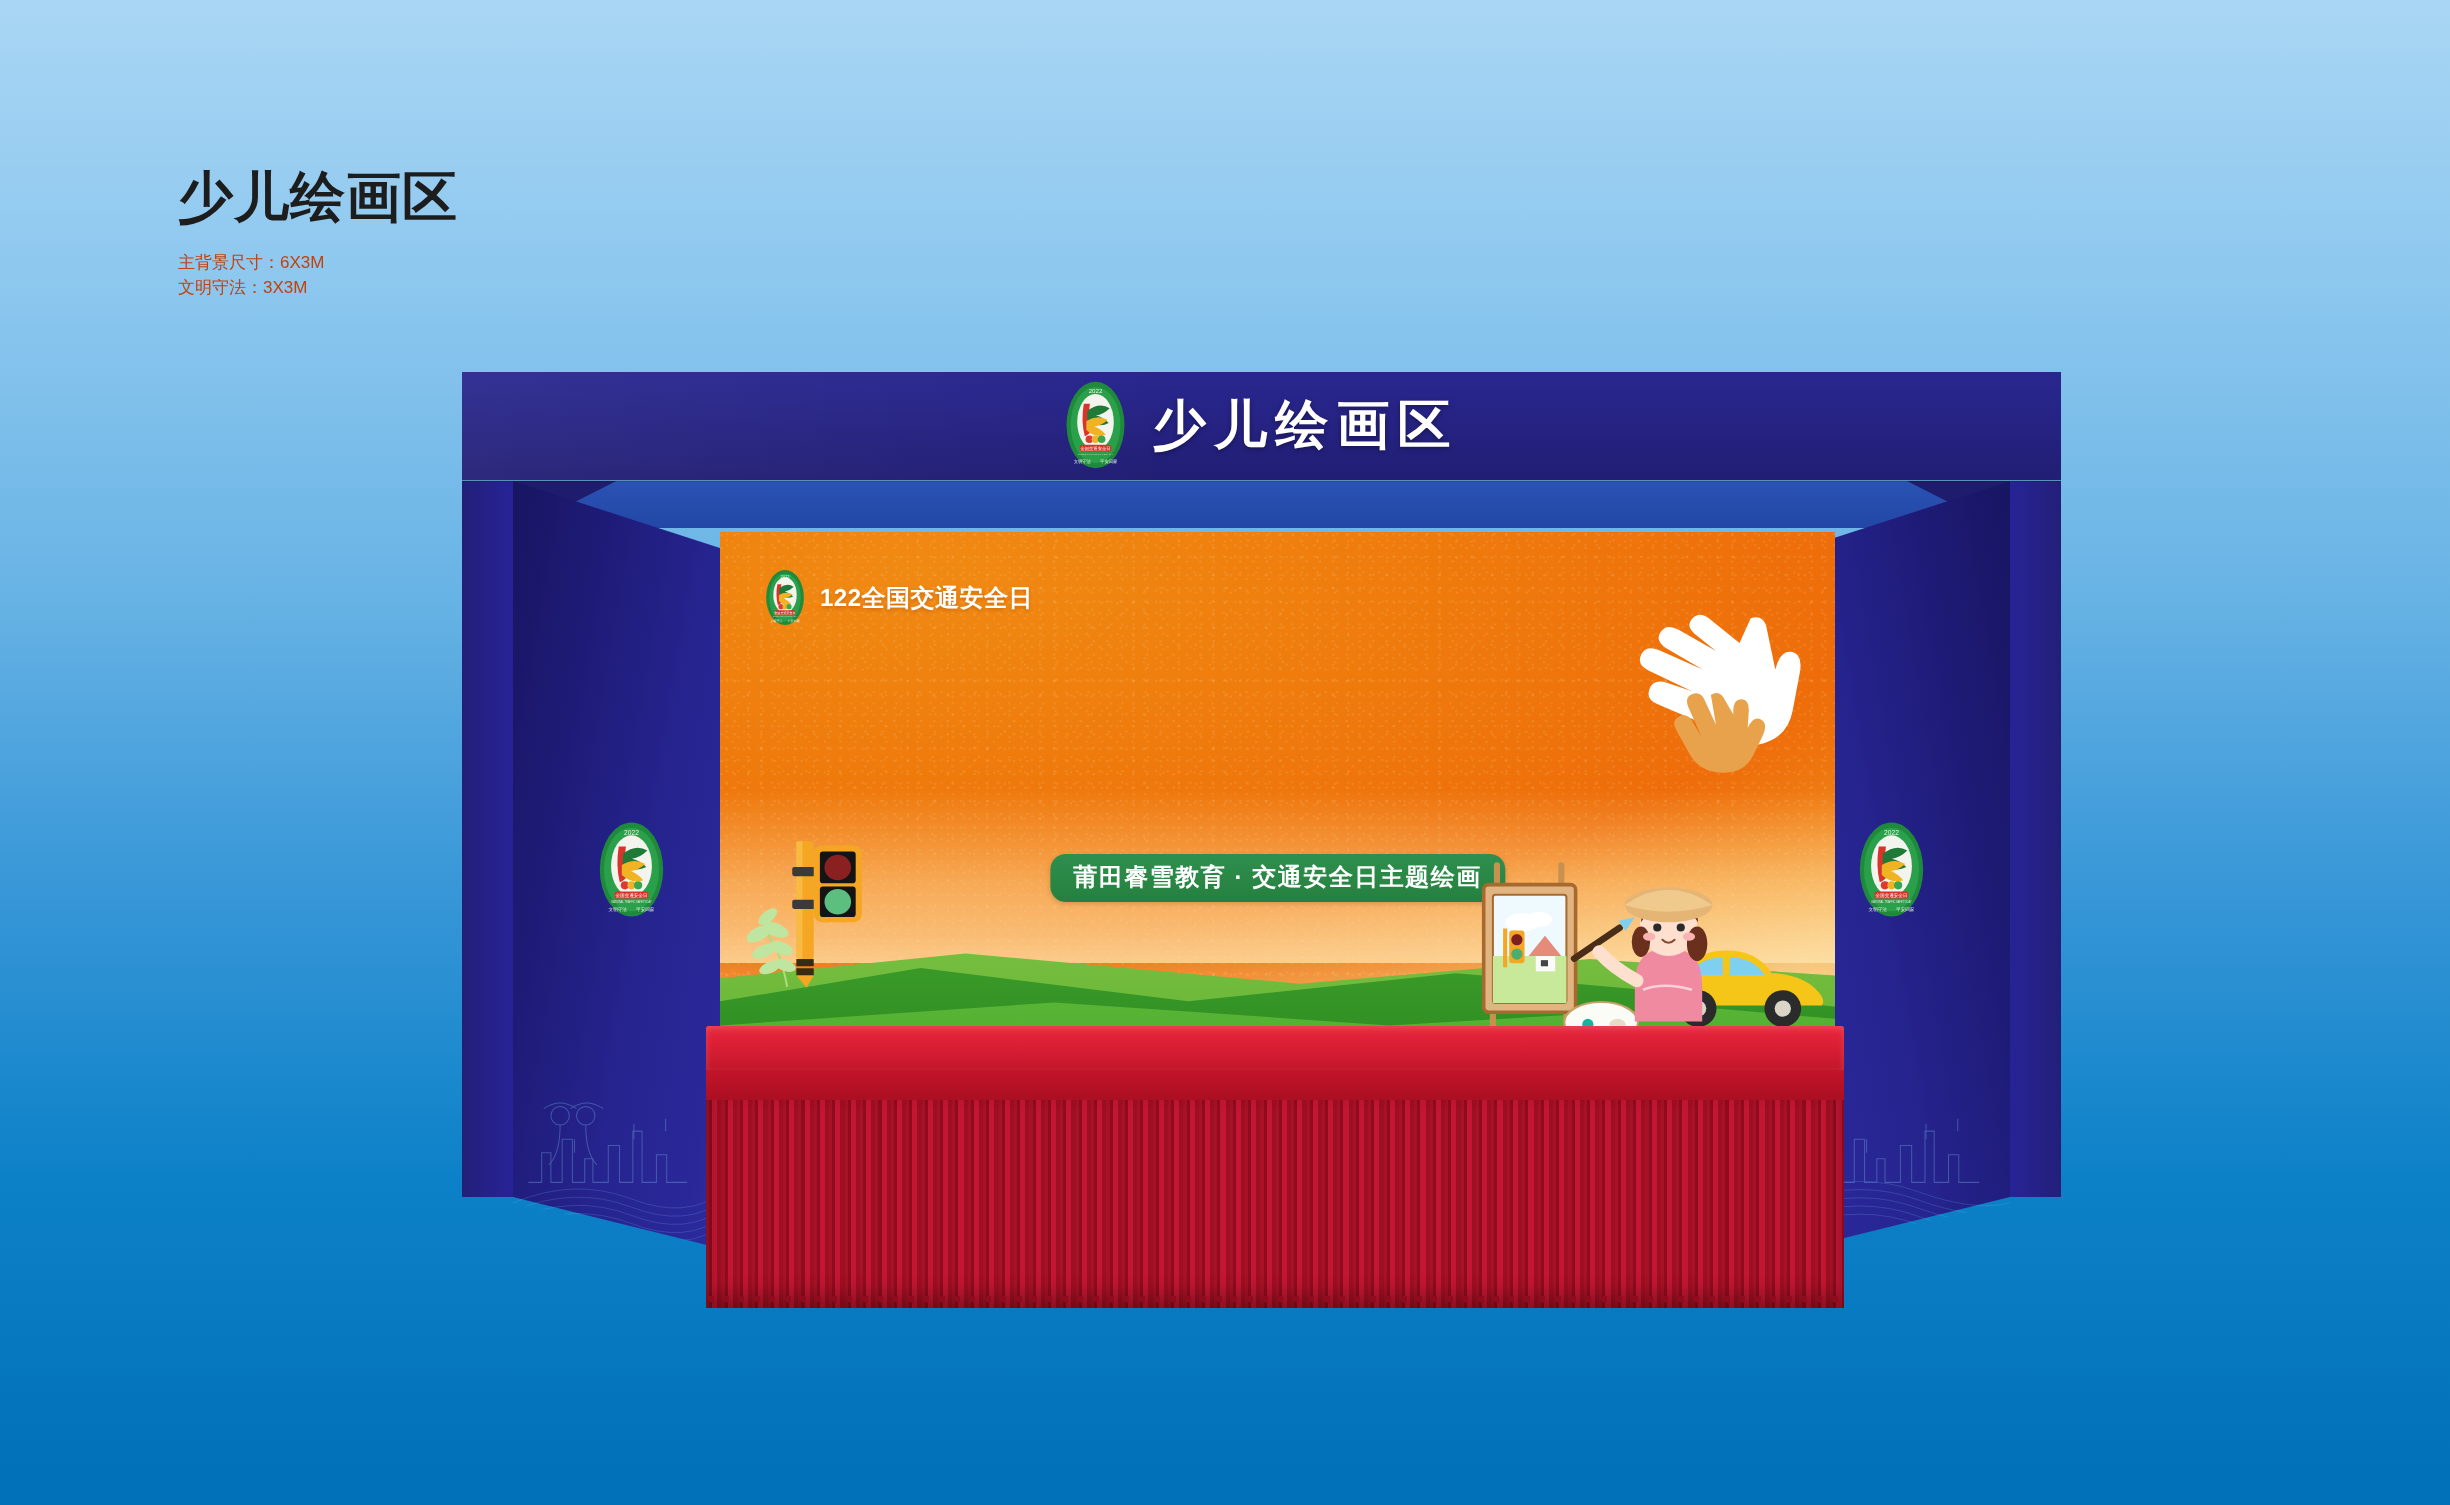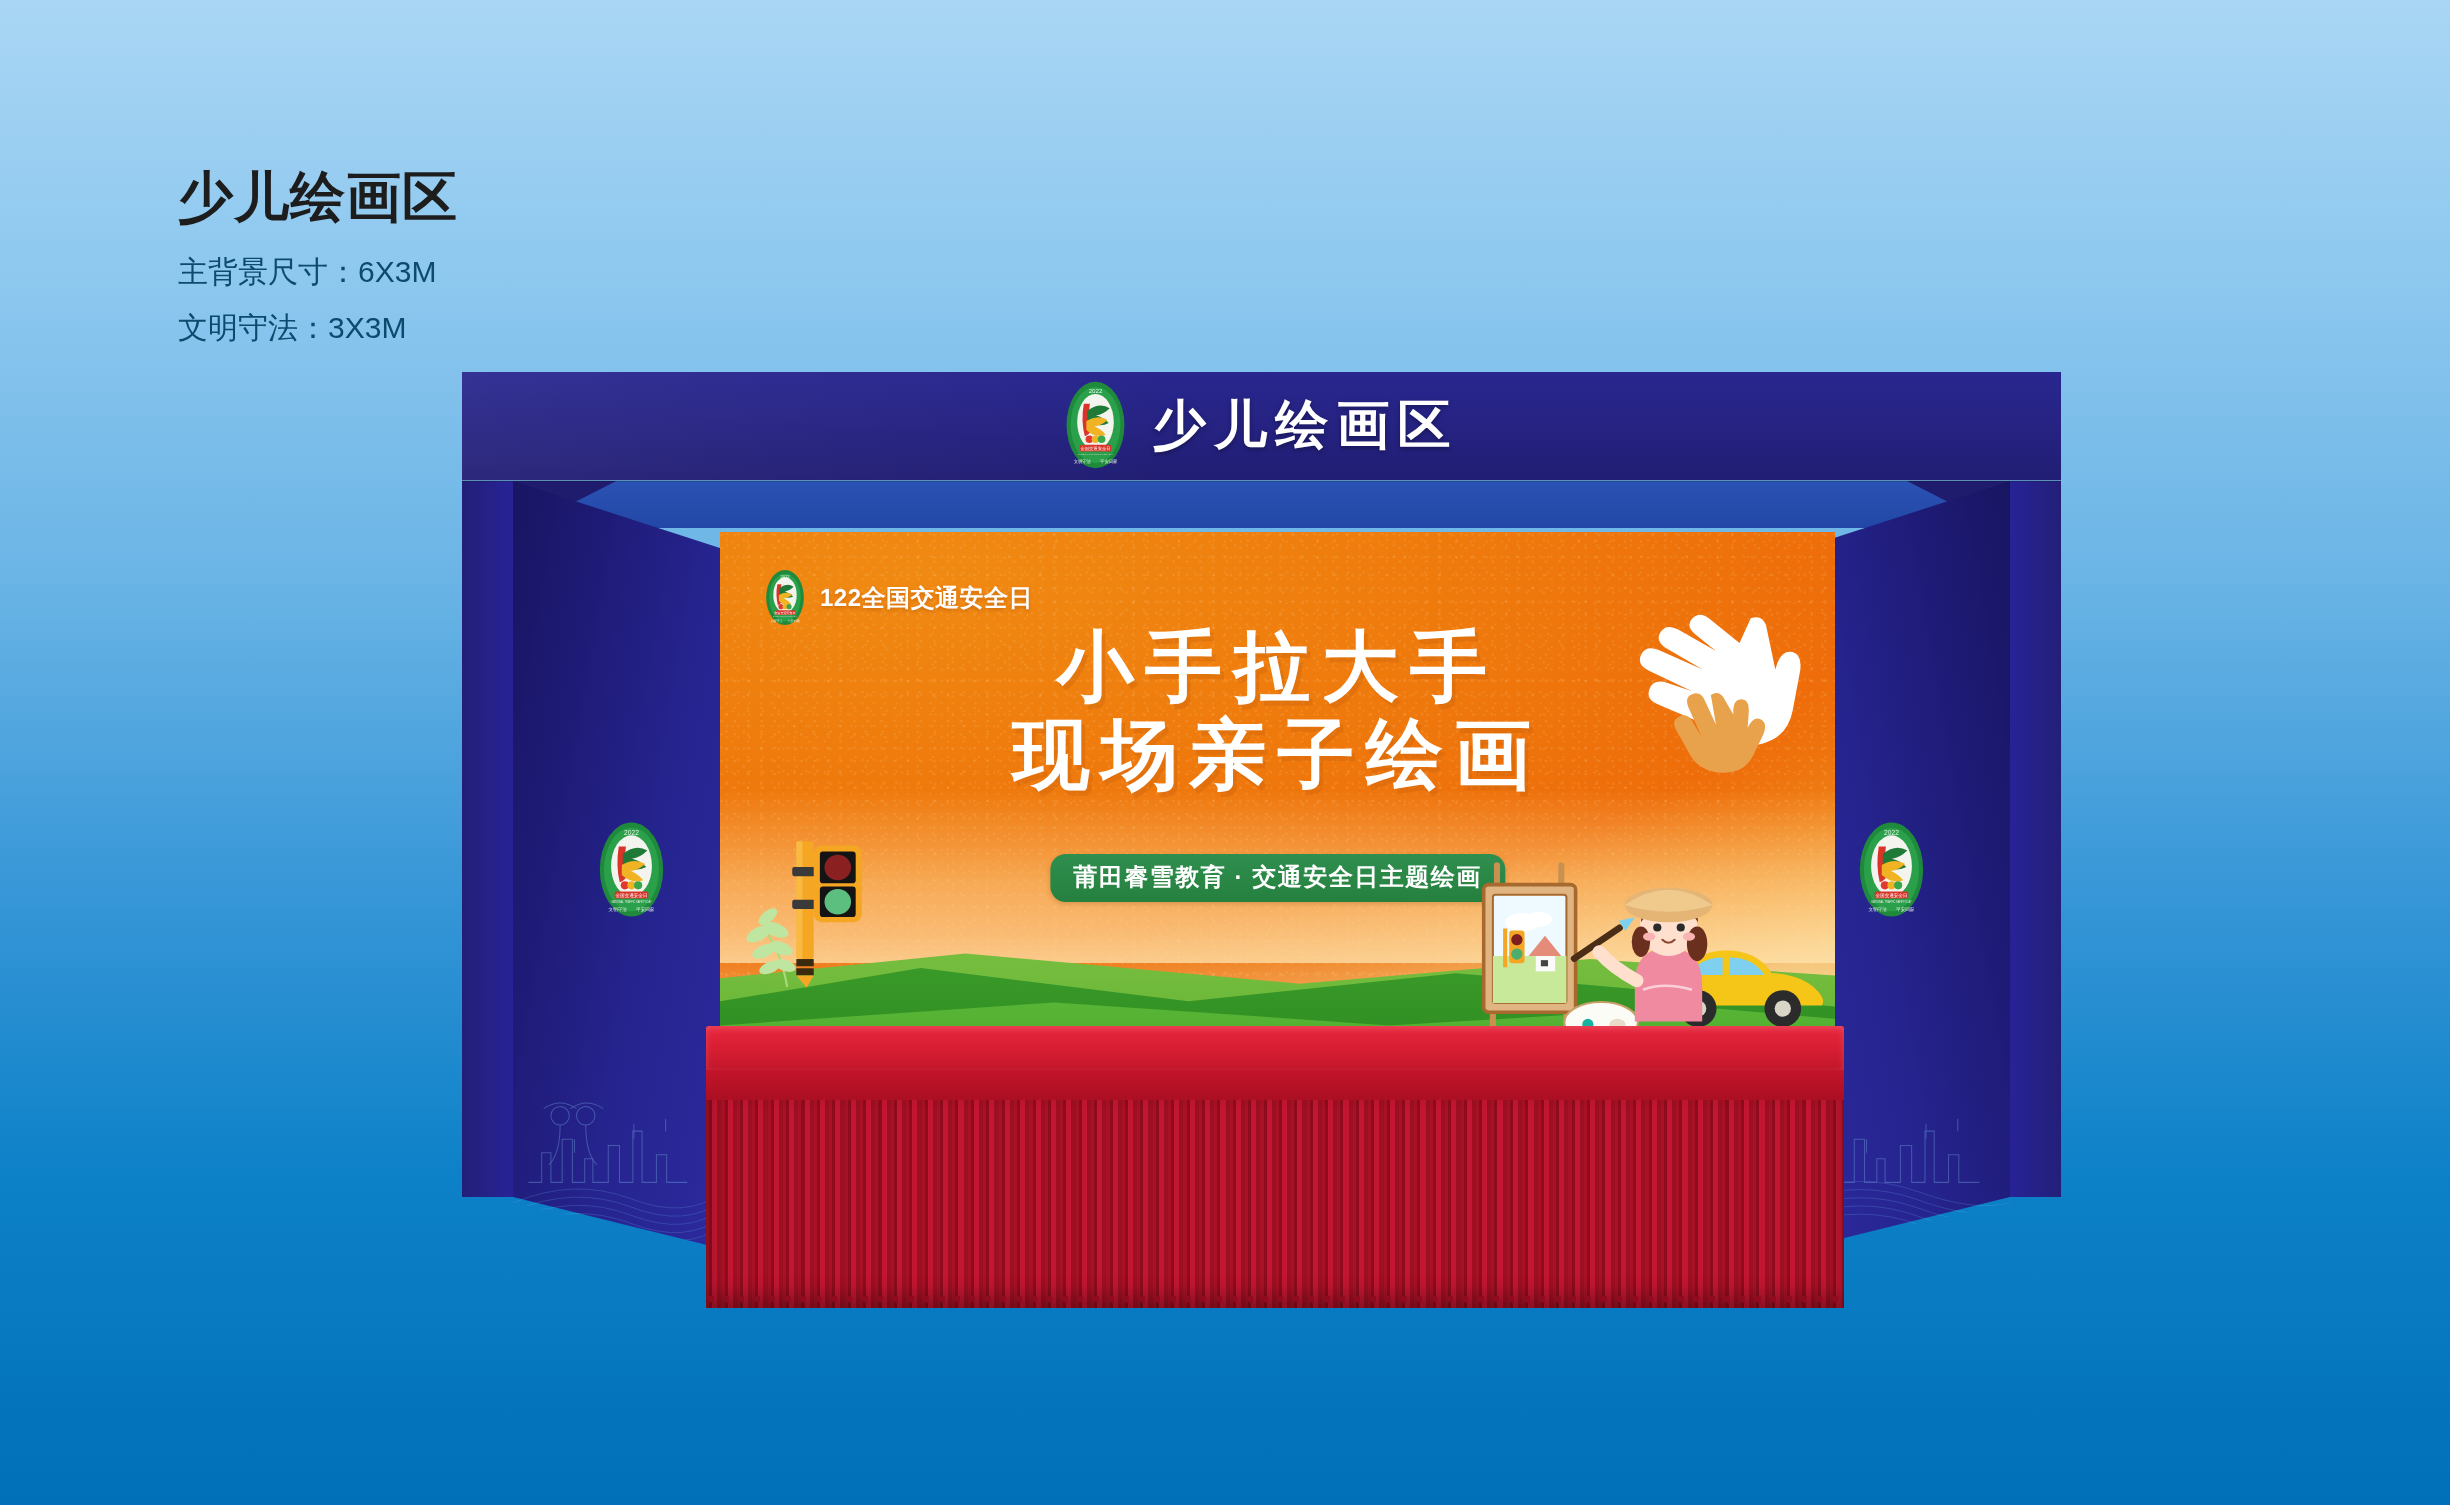--- a/index.html
+++ b/index.html
@@ -10,21 +10,21 @@
   }
   .abs{position:absolute;}
 
   
   #annot{left:178px;top:169px;width:461px;}
   #annot-title{
     font-size:55px;font-weight:bold;color:#1d1d1d;letter-spacing:1px;
     line-height:1.05;white-space:nowrap;
   }
   .annot-line{
-    font-size:30px;color:#0c4a6e;line-height:1.42;white-space:nowrap;margin-top:13px;
+    font-size:17px;color:#c2410c;line-height:1.42;white-space:nowrap;margin-top:1px;
   }
   #annot-lines{margin-top:24.6px;}
 
   
   #booth{left:450px;top:358px;width:1627px;height:931px;}
 
   
   #header-beam{
     left:12.3px;top:14.3px;width:1599px;height:108px;
     background:linear-gradient(180deg,#29278f 0%,#252281 55%,#211e74 100%);
@@ -343,24 +343,20 @@
           <rect x="19" y="81" width="40" height="9" rx="2" fill="#d8342a"></rect>
           <text x="39" y="88" font-size="6" fill="#fff" text-anchor="middle" font-family="Liberation Sans, sans-serif">全国交通安全日</text>
           <text x="39" y="95" font-size="3" fill="#ddd" text-anchor="middle" font-family="Liberation Sans, sans-serif">NATIONAL TRAFFIC SAFETY DAY</text>
           <text x="22" y="105" font-size="6" fill="#eafaea" text-anchor="middle" font-family="Liberation Sans, sans-serif">文明守法</text>
           <text x="56" y="105" font-size="6" fill="#eafaea" text-anchor="middle" font-family="Liberation Sans, sans-serif">平安回家</text>
         </svg>
       </span>
       <span id="kicker-text">122全国交通安全日</span>
     </div>
 
-    <div class="abs" id="headline">
-      <div class="hl" id="hl1">小手拉大手</div>
-      <div class="hl" id="hl2">现场亲子绘画</div>
-    </div>
 
     <div class="abs" id="ribbon">
       <div id="ribbon-text">莆田睿雪教育 · 交通安全日主题绘画</div>
     </div>
 
     <div class="abs" id="leaves">
       <svg viewBox="0 0 160 210" width="82" height="107">
         <g stroke="#a9dc7c" stroke-width="4" fill="none">
           <path d="M96 204 q-12 -70 -44 -112"></path>
         </g>

